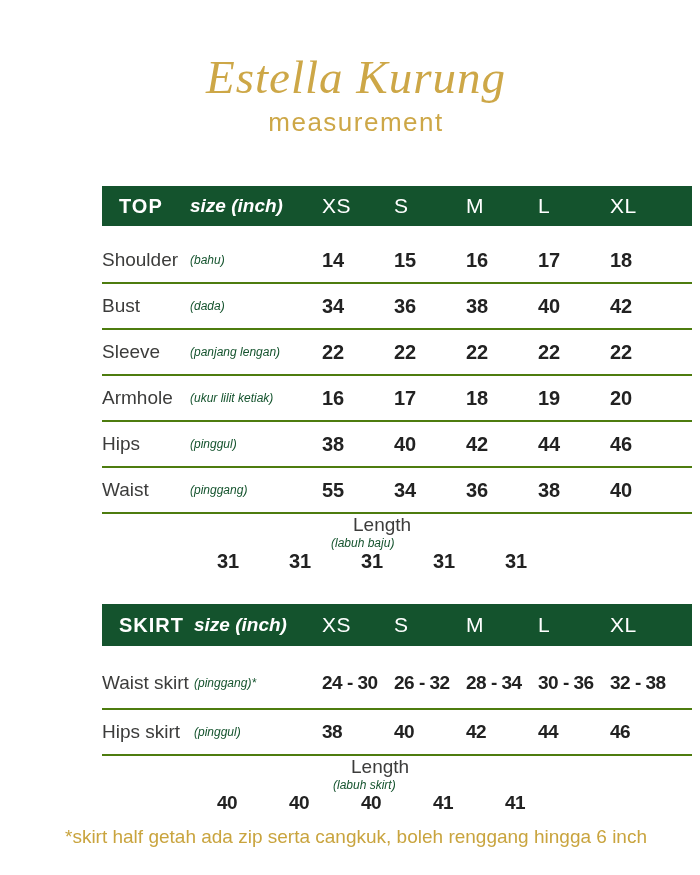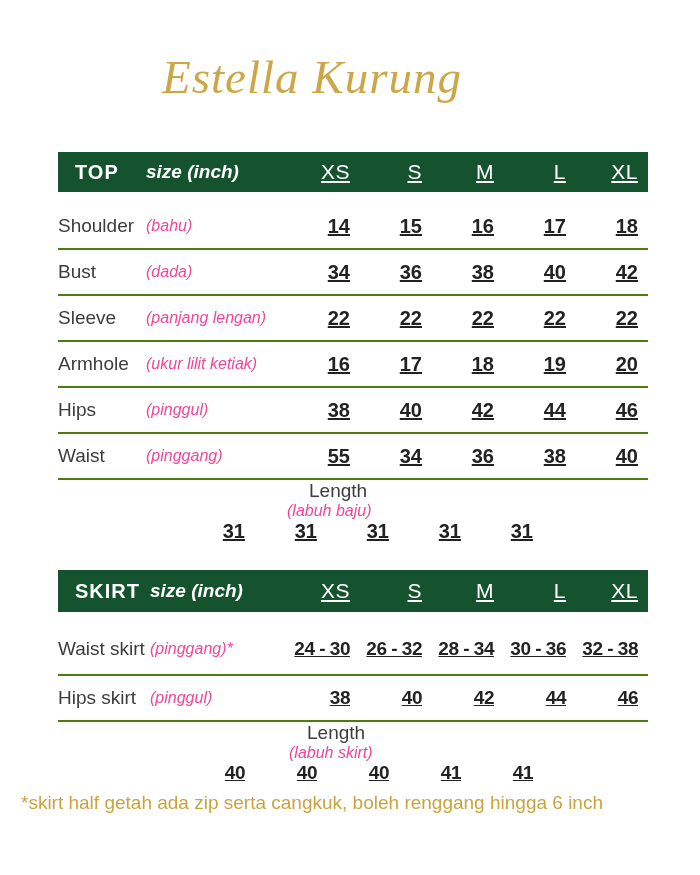--- a/index.html
+++ b/index.html
@@ -2,21 +2,21 @@
 <html><head>
 <meta charset="utf-8">
 <style>
   * { box-sizing: border-box; margin: 0; padding: 0; }
   html, body { width: 700px; background: #ffffff; }
   body {
     height: 875px;
     font-family: "Liberation Sans", sans-serif;
     overflow: hidden;
   }
-  .page { width: 624px; height: 875px; }
+  .page { width: 624px; height: 875px; margin-left: 44px; }
 
   
   .title-block { padding-top: 50px; text-align: center; }
   .brand-title {
     font-family: "Liberation Serif", serif;
     font-style: italic;
     font-size: 47px;
     line-height: 1.15;
     color: #cda747;
     letter-spacing: 1px;
@@ -51,44 +51,44 @@
     white-space: nowrap;
   }
   .th-size {
     width: 132px;
     font-style: italic;
     font-weight: bold;
     font-size: 19px;
     white-space: nowrap;
   }
   .size-cols { display: flex; width: 360px; }
-  .size-cols > span { flex: 1; text-align: right; white-space: nowrap; text-decoration: underline; }
+  .size-cols > span { flex: 1; text-align: left; white-space: nowrap; }
   .th-col { font-size: 21px; letter-spacing: 0.5px; }
 
   .row {
     display: flex;
     align-items: center;
     height: 46px;
     border-bottom: 2px solid #4d7c0f;
   }
   .row.first { height: 58px; padding-top: 12px; }
   .row.last { height: 48px; border-bottom: none; flex-direction: column; }
   .chart--skirt .row.first { height: 64px; }
 
   .cell-label {
     width: 88px;
     font-size: 19px;
     color: #3c3c3b;
     white-space: nowrap;
   }
   .cell-trans {
     width: 132px;
-    font-size: 16px;
+    font-size: 12px;
     font-style: italic;
-    color: #ec4899;
+    color: #14532d;
     white-space: nowrap;
   }
   .chart--skirt .th-name, .chart--skirt .cell-label { width: 92px; }
   .chart--skirt .th-size, .chart--skirt .cell-trans { width: 128px; }
 
   .cell-val {
     font-weight: bold;
     font-size: 20px;
     color: #222222;
   }
@@ -102,20 +102,21 @@
     color: #c9a43e;
   }
 </style>
 </head>
 <body>
 
 <div class="page">
 
   <header class="title-block">
     <div class="brand-title">Estella Kurung</div>
+    <div class="brand-subtitle">measurement</div>
   </header>
 
   <main id="tables-root">
 
   <section class="chart chart--top">
         <div class="thead">
           <span class="th-name">TOP</span>
           <span class="th-size">size (inch)</span>
           <span class="size-cols">
             <span class="th-col">XS</span>

